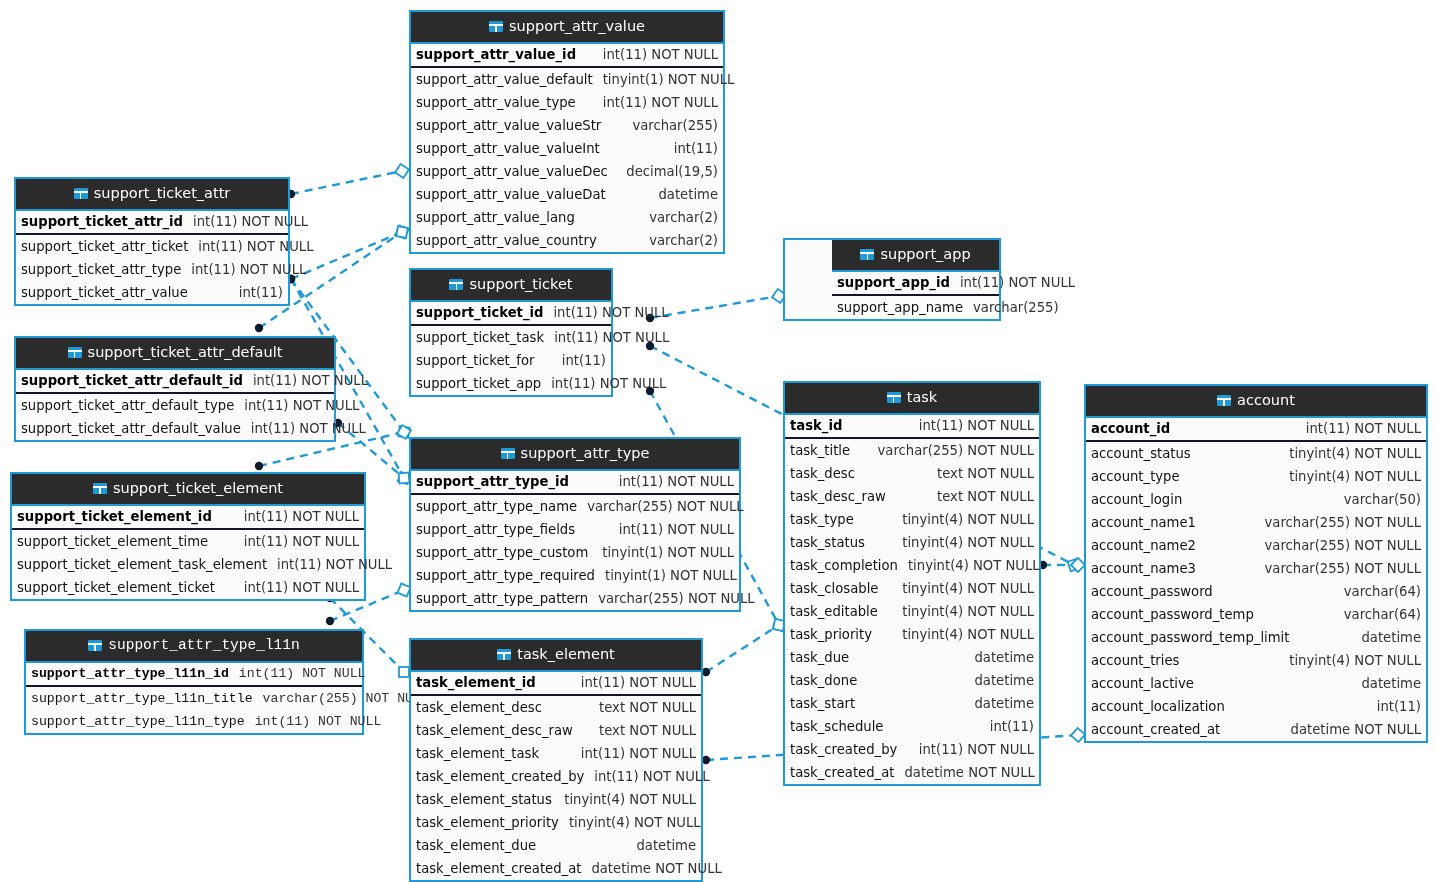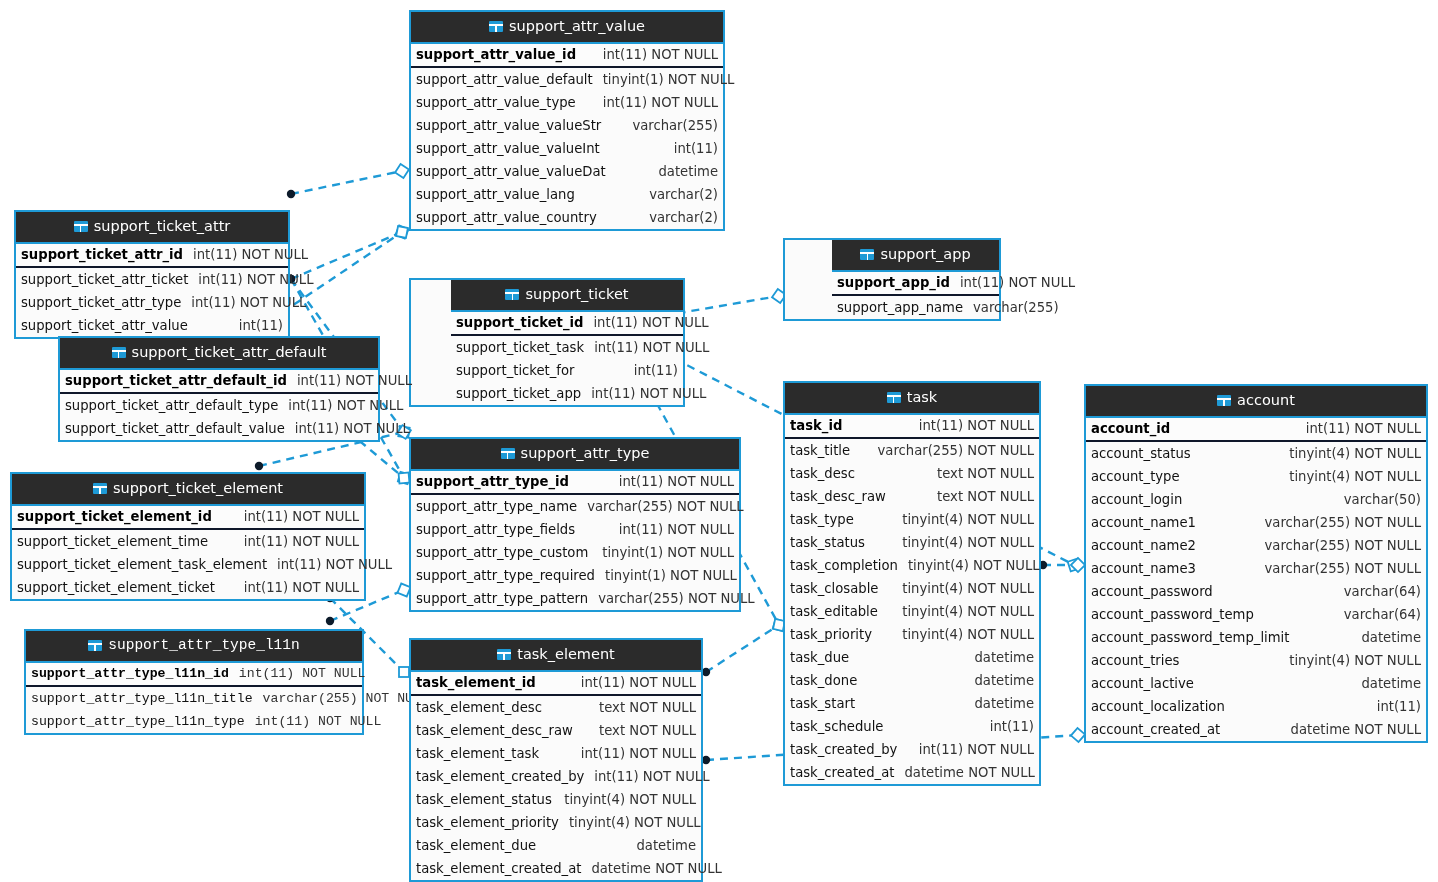--- a/index.html
+++ b/index.html
@@ -209,34 +209,38 @@
           </div>
           <div class="col-row">
             <span class="col-name">support_attr_value_valueStr</span>
             <span class="col-type">varchar(255)</span>
           </div>
           <div class="col-row">
             <span class="col-name">support_attr_value_valueInt</span>
             <span class="col-type">int(11)</span>
           </div>
           <div class="col-row">
+            <span class="col-name">support_attr_value_valueDec</span>
+            <span class="col-type">decimal(19,5)</span>
+          </div>
+          <div class="col-row">
             <span class="col-name">support_attr_value_valueDat</span>
             <span class="col-type">datetime</span>
           </div>
           <div class="col-row">
             <span class="col-name">support_attr_value_lang</span>
             <span class="col-type">varchar(2)</span>
           </div>
           <div class="col-row">
             <span class="col-name">support_attr_value_country</span>
             <span class="col-type">varchar(2)</span>
           </div>
         </div>
       </div>
-      <div class="entity" style="left: 14px; top: 177px; width: 276px; margin-top: 33px;">
+      <div class="entity" style="left: 14px; top: 177px; width: 276px;">
         <div class="entity-header">
           <span class="tbl-icon"></span>
           <span>support_ticket_attr</span>
         </div>
         <div class="pk-section">
           <div class="col-row pk">
             <span class="col-name">support_ticket_attr_id</span>
             <span class="col-type">int(11) NOT NULL</span>
           </div>
         </div>
@@ -266,21 +270,21 @@
             <span class="col-type">int(11) NOT NULL</span>
           </div>
         </div>
         <div class="col-section">
           <div class="col-row">
             <span class="col-name">support_app_name</span>
             <span class="col-type">varchar(255)</span>
           </div>
         </div>
       </div>
-      <div class="entity" style="left: 409px; top: 278px; width: 276px; padding-left: 40px;">
+      <div class="entity" style="left: 409px; top: 268px; width: 204px;">
         <div class="entity-header">
           <span class="tbl-icon"></span>
           <span>support_ticket</span>
         </div>
         <div class="pk-section">
           <div class="col-row pk">
             <span class="col-name">support_ticket_id</span>
             <span class="col-type">int(11) NOT NULL</span>
           </div>
         </div>
@@ -292,21 +296,21 @@
           <div class="col-row">
             <span class="col-name">support_ticket_for</span>
             <span class="col-type">int(11)</span>
           </div>
           <div class="col-row">
             <span class="col-name">support_ticket_app</span>
             <span class="col-type">int(11) NOT NULL</span>
           </div>
         </div>
       </div>
-      <div class="entity" style="left: 14px; top: 336px; width: 322px; margin-left: 44px;">
+      <div class="entity" style="left: 14px; top: 336px; width: 322px;">
         <div class="entity-header">
           <span class="tbl-icon"></span>
           <span>support_ticket_attr_default</span>
         </div>
         <div class="pk-section">
           <div class="col-row pk">
             <span class="col-name">support_ticket_attr_default_id</span>
             <span class="col-type">int(11) NOT NULL</span>
           </div>
         </div>

